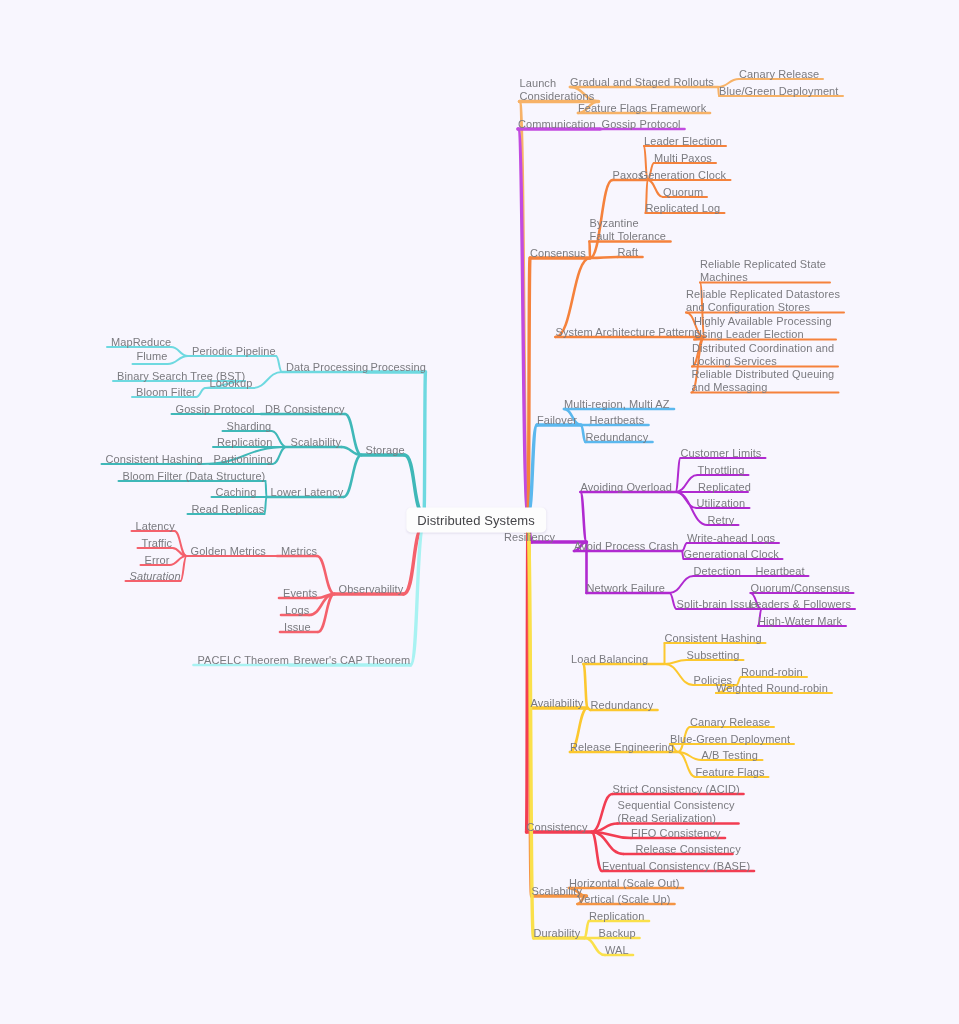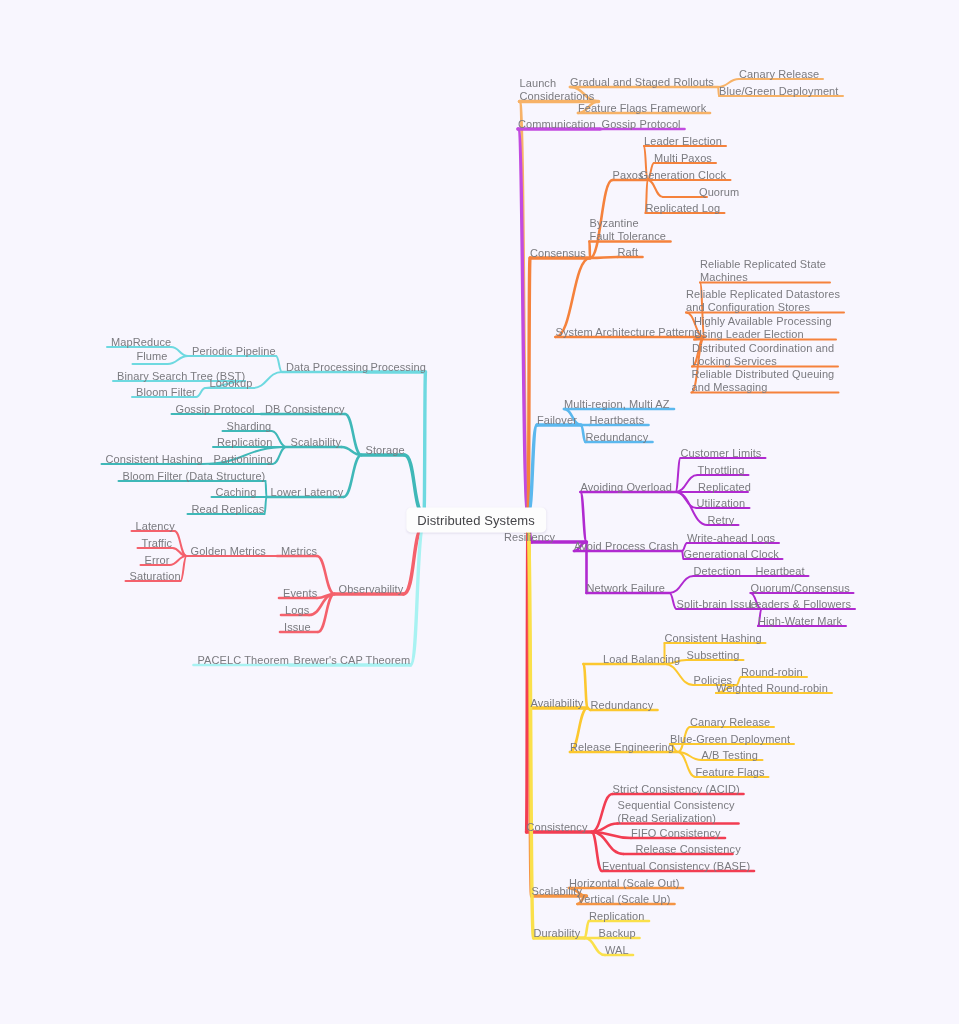--- a/index.html
+++ b/index.html
@@ -261,40 +261,40 @@
       <div class="node" style="left: 270.5px; top: 492px; text-align: right;">Lower Latency</div>
       <div class="node" style="left: 122.5px; top: 476px; text-align: right;">Bloom Filter (Data Structure)</div>
       <div class="node" style="left: 215.5px; top: 492px; text-align: right;">Caching</div>
       <div class="node" style="left: 191.5px; top: 509px; text-align: right;">Read Replicas</div>
       <div class="node" style="left: 338.5px; top: 589px; text-align: right;">Observability</div>
       <div class="node" style="left: 281px; top: 551px; text-align: right;">Metrics</div>
       <div class="node" style="left: 190.5px; top: 551px; text-align: right;">Golden Metrics</div>
       <div class="node" style="left: 135.5px; top: 526px; text-align: right;">Latency</div>
       <div class="node" style="left: 141.5px; top: 543px; text-align: right;">Traffic</div>
       <div class="node" style="left: 144.5px; top: 560px; text-align: right;">Error</div>
-      <div class="node" style="left: 129.5px; top: 576px; text-align: right;">Saturation</div>
+      <div class="node" style="left: 129.5px; top: 576px; text-align: right; font-style: italic;">Saturation</div>
       <div class="node" style="left: 283px; top: 593px; text-align: right;">Events</div>
       <div class="node" style="left: 285px; top: 610px; text-align: right;">Logs</div>
       <div class="node" style="left: 284px; top: 627px; text-align: right;">Issue</div>
       <div class="node" style="left: 293.5px; top: 660px; text-align: right;">Brewer's CAP Theorem</div>
       <div class="node" style="left: 197.5px; top: 660px; text-align: right;">PACELC Theorem</div>
       <div class="node" style="left: 519.5px; top: 90px; text-align: left;">Launch
 Considerations</div>
       <div class="node" style="left: 570px; top: 82px; text-align: left;">Gradual and Staged Rollouts</div>
       <div class="node" style="left: 739px; top: 74px; text-align: left;">Canary Release</div>
       <div class="node" style="left: 719px; top: 91px; text-align: left;">Blue/Green Deployment</div>
       <div class="node" style="left: 578px; top: 108px; text-align: left;">Feature Flags Framework</div>
       <div class="node" style="left: 518px; top: 124px; text-align: left;">Communication</div>
       <div class="node" style="left: 601.5px; top: 124px; text-align: left;">Gossip Protocol</div>
       <div class="node" style="left: 530px; top: 253px; text-align: left;">Consensus</div>
       <div class="node" style="left: 612.5px; top: 175px; text-align: left;">Paxos</div>
       <div class="node" style="left: 644px; top: 141px; text-align: left;">Leader Election</div>
       <div class="node" style="left: 654px; top: 158px; text-align: left;">Multi Paxos</div>
       <div class="node" style="left: 639.5px; top: 175px; text-align: left;">Generation Clock</div>
-      <div class="node" style="left: 663px; top: 192px; text-align: center; margin-left: 36px;">Quorum</div>
+      <div class="node" style="left: 663px; top: 192px; text-align: center;">Quorum</div>
       <div class="node" style="left: 645.5px; top: 208px; text-align: left;">Replicated Log</div>
       <div class="node" style="left: 589.5px; top: 230px; text-align: left;">Byzantine
 Fault Tolerance</div>
       <div class="node" style="left: 617.5px; top: 252px; text-align: left;">Raft</div>
       <div class="node" style="left: 555.5px; top: 332px; text-align: left;">System Architecture Patterns</div>
       <div class="node" style="left: 700px; top: 271px; text-align: left;">Reliable Replicated State
 Machines</div>
       <div class="node" style="left: 686px; top: 301px; text-align: left;">Reliable Replicated Datastores
 and Configuration Stores</div>
       <div class="node" style="left: 694px; top: 328px; text-align: left;">Highly Available Processing
@@ -318,21 +318,21 @@
       <div class="node" style="left: 687px; top: 538px; text-align: left;">Write-ahead Logs</div>
       <div class="node" style="left: 683.5px; top: 554px; text-align: left;">Generational Clock</div>
       <div class="node" style="left: 586.5px; top: 588px; text-align: left;">Network Failure</div>
       <div class="node" style="left: 693.5px; top: 571px; text-align: left;">Detection</div>
       <div class="node" style="left: 755.5px; top: 571px; text-align: left;">Heartbeat</div>
       <div class="node" style="left: 676.5px; top: 604px; text-align: left;">Split-brain Issue</div>
       <div class="node" style="left: 750.5px; top: 588px; text-align: left;">Quorum/Consensus</div>
       <div class="node" style="left: 749px; top: 604px; text-align: left;">Leaders &amp; Followers</div>
       <div class="node" style="left: 758px; top: 621px; text-align: left;">High-Water Mark</div>
       <div class="node" style="left: 530.5px; top: 703px; text-align: left;">Availability</div>
-      <div class="node" style="left: 603px; top: 659px; text-align: right;">Load Balancing</div>
+      <div class="node" style="left: 571px; top: 659px; text-align: right;">Load Balancing</div>
       <div class="node" style="left: 664.5px; top: 638px; text-align: left;">Consistent Hashing</div>
       <div class="node" style="left: 686.5px; top: 655px; text-align: left;">Subsetting</div>
       <div class="node" style="left: 693.5px; top: 680px; text-align: left;">Policies</div>
       <div class="node" style="left: 741px; top: 672px; text-align: left;">Round-robin</div>
       <div class="node" style="left: 716px; top: 688px; text-align: left;">Weighted Round-robin</div>
       <div class="node" style="left: 590.5px; top: 705px; text-align: left;">Redundancy</div>
       <div class="node" style="left: 570px; top: 747px; text-align: left;">Release Engineering</div>
       <div class="node" style="left: 690px; top: 722px; text-align: left;">Canary Release</div>
       <div class="node" style="left: 670px; top: 739px; text-align: left;">Blue-Green Deployment</div>
       <div class="node" style="left: 701.5px; top: 755px; text-align: left;">A/B Testing</div>

